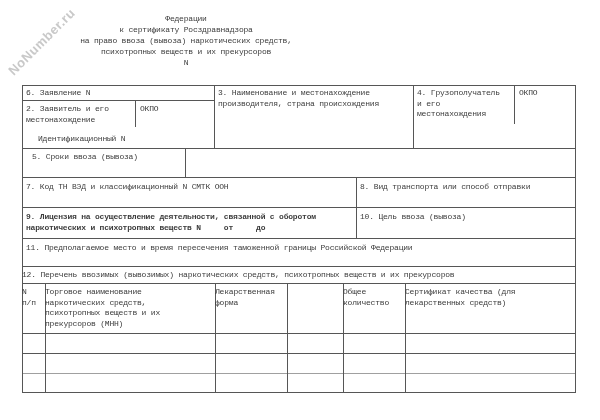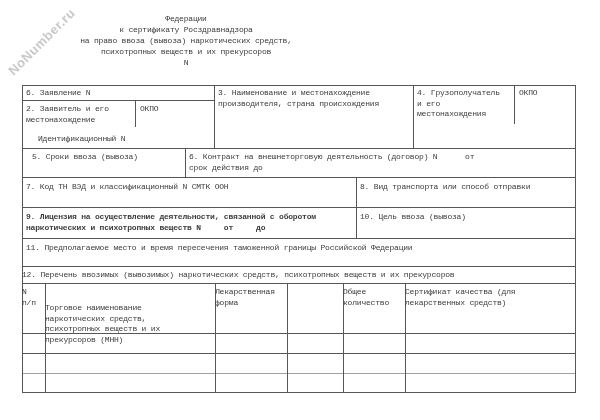--- a/index.html
+++ b/index.html
@@ -73,33 +73,31 @@
 местонахождение</div>
   <div class="txt" style="left:140px;top:104px;">ОКПО</div>
   <div class="txt" style="left:26px;top:134px;margin-left:12px;">Идентификационный N</div>
   <div class="txt" style="left:218px;top:88px;width:192px;">3. Наименование и местонахождение
 производителя, страна происхождения</div>
   <div class="txt" style="left:417px;top:88px;width:96px;">4. Грузополучатель
 и его
 местонахождения</div>
   <div class="txt" style="left:519px;top:88px;">ОКПО</div>
   <div class="txt" style="left:32px;top:152px;">5. Сроки ввоза (вывоза)</div>
-  <div class="txt" style="left:189px;top:152px;width:384px;">6. Контракт на внешнеторговую деятельность (договор) N      от
-срок действия до</div>
   <div class="txt" style="left:26px;top:182px;">7. Код ТН ВЭД и классификационный N СМТК ООН</div>
   <div class="txt" style="left:360px;top:182px;">8. Вид транспорта или способ отправки</div>
   <div class="txt" style="left:26px;top:212px;width:328px;font-weight:bold;">9. Лицензия на осуществление деятельности, связанной с оборотом
 наркотических и психотропных веществ N     от     до</div>
   <div class="txt" style="left:360px;top:212px;">10. Цель ввоза (вывоза)</div>
   <div class="txt" style="left:26px;top:243px;width:548px;">11. Предполагаемое место и время пересечения таможенной границы Российской Федерации</div>
   <div class="txt center" style="left:22px;top:270px;width:554px;">12. Перечень ввозимых (вывозимых) наркотических средств, психотропных веществ и их прекурсоров</div>
 
   <div class="txt center" style="left:22px;top:287px;width:23px;">N
 п/п</div>
-  <div class="txt center" style="left:45px;top:287px;width:170px;margin-top:16px;">Торговое наименование
+  <div class="txt center" style="left:45px;top:287px;width:170px;">Торговое наименование
 наркотических средств,
 психотропных веществ и их
 прекурсоров (МНН)</div>
   <div class="txt center" style="left:215px;top:287px;width:72px;">Лекарственная
 форма</div>
   <div class="txt center" style="left:343px;top:287px;width:62px;">Общее
 количество</div>
   <div class="txt center" style="left:405px;top:287px;width:171px;">Сертификат качества (для
 лекарственных средств)</div>
 

